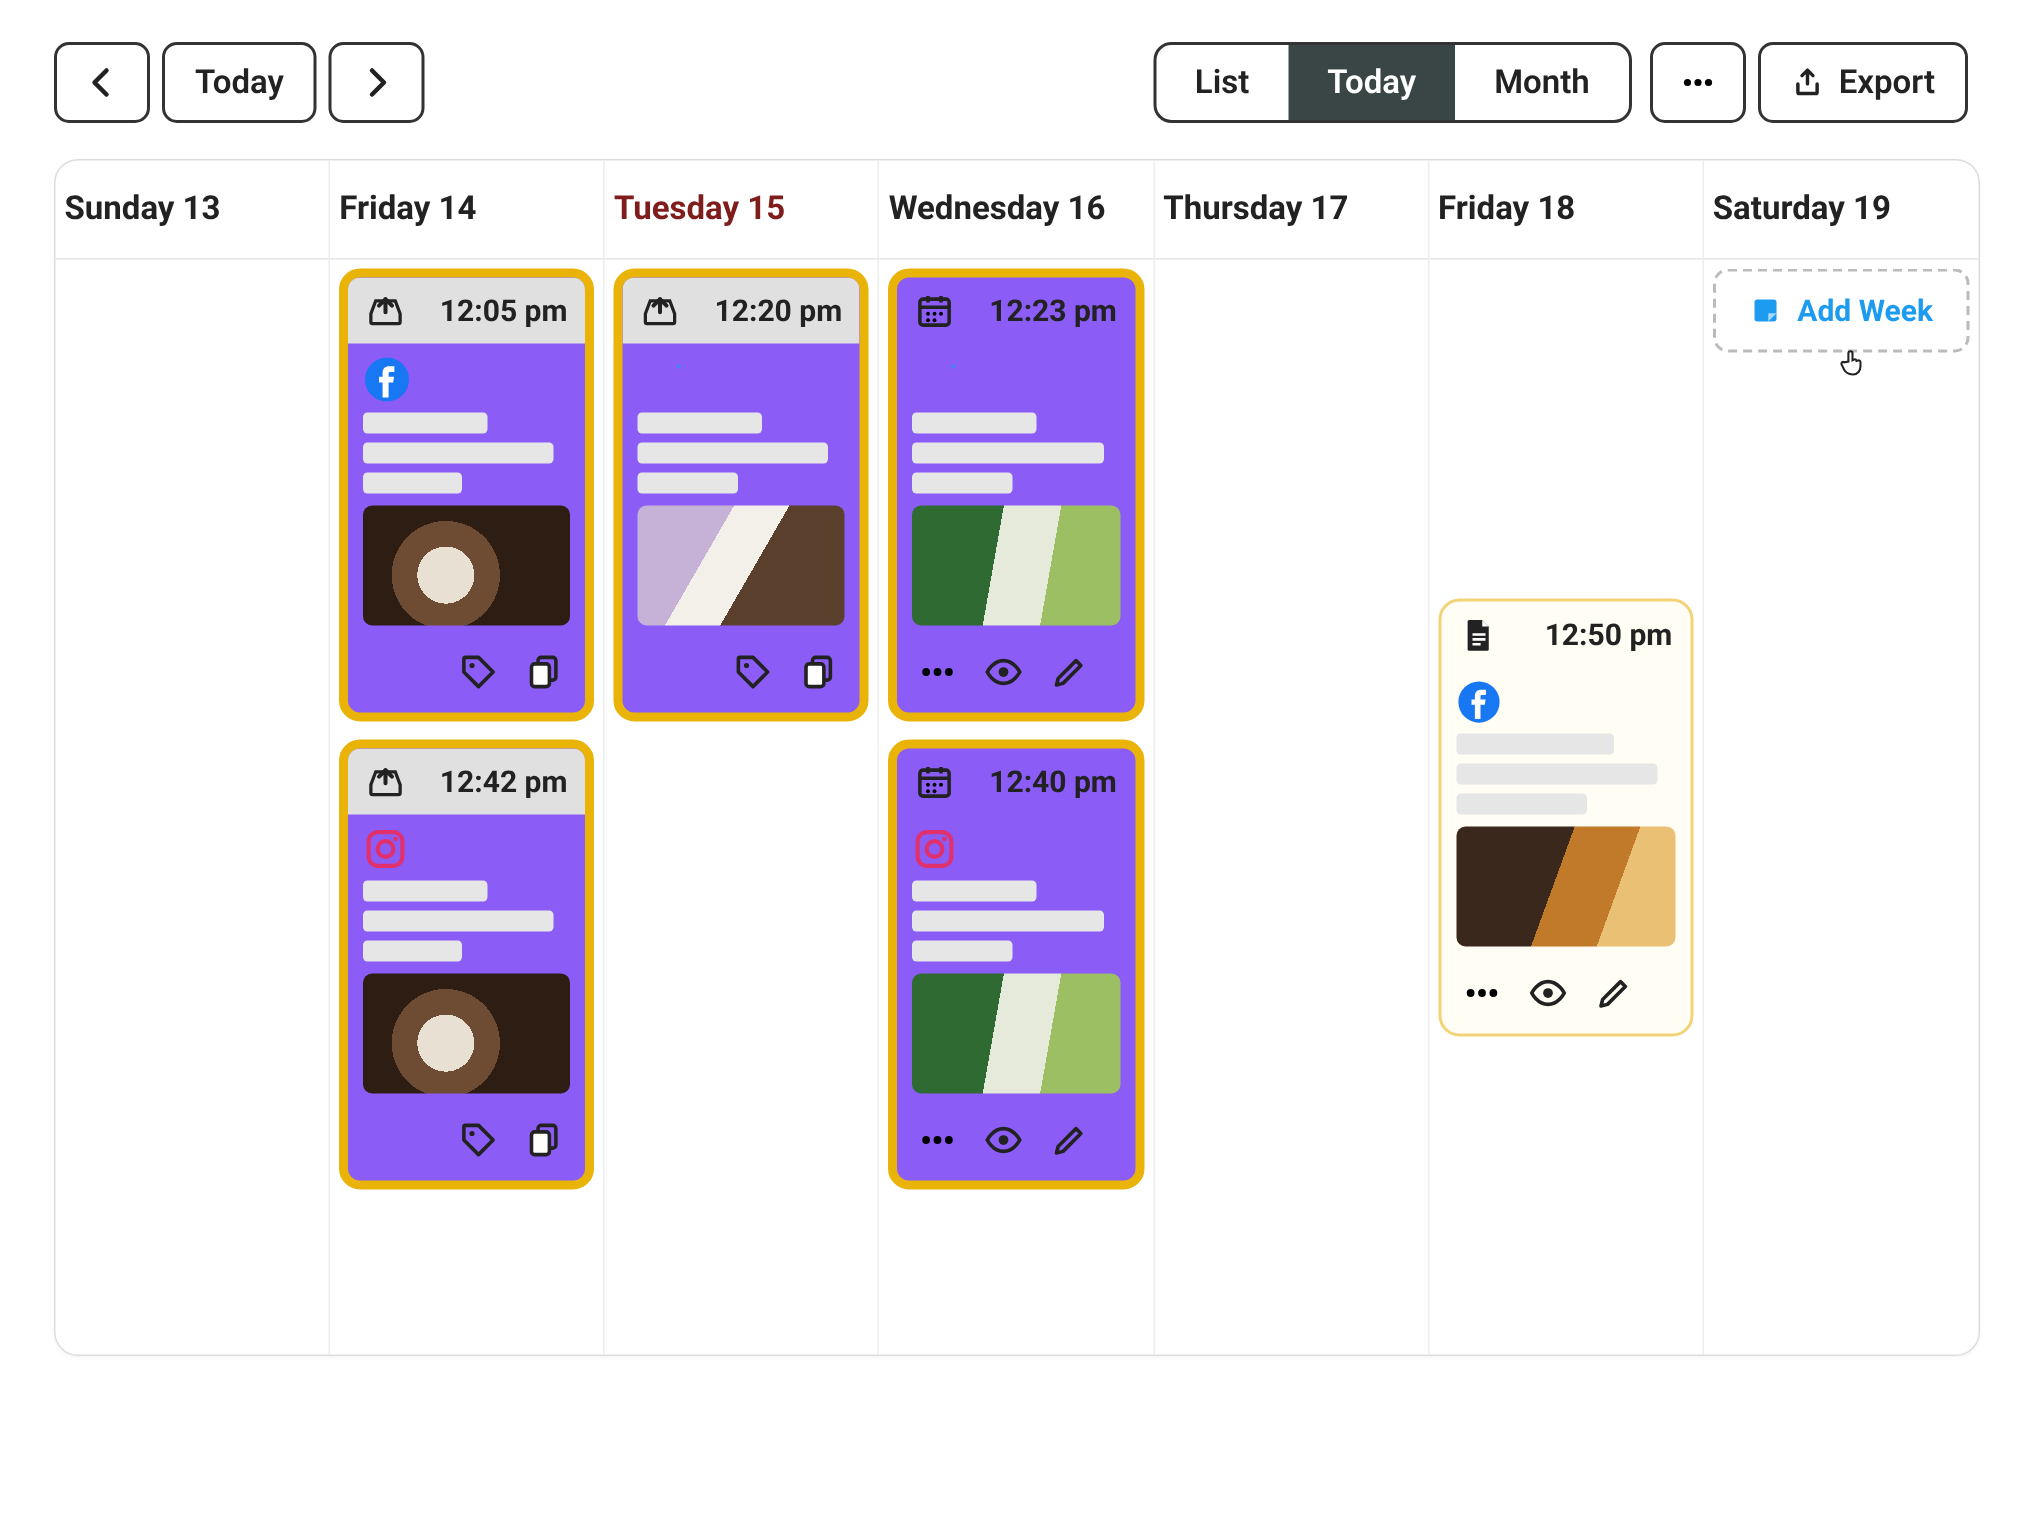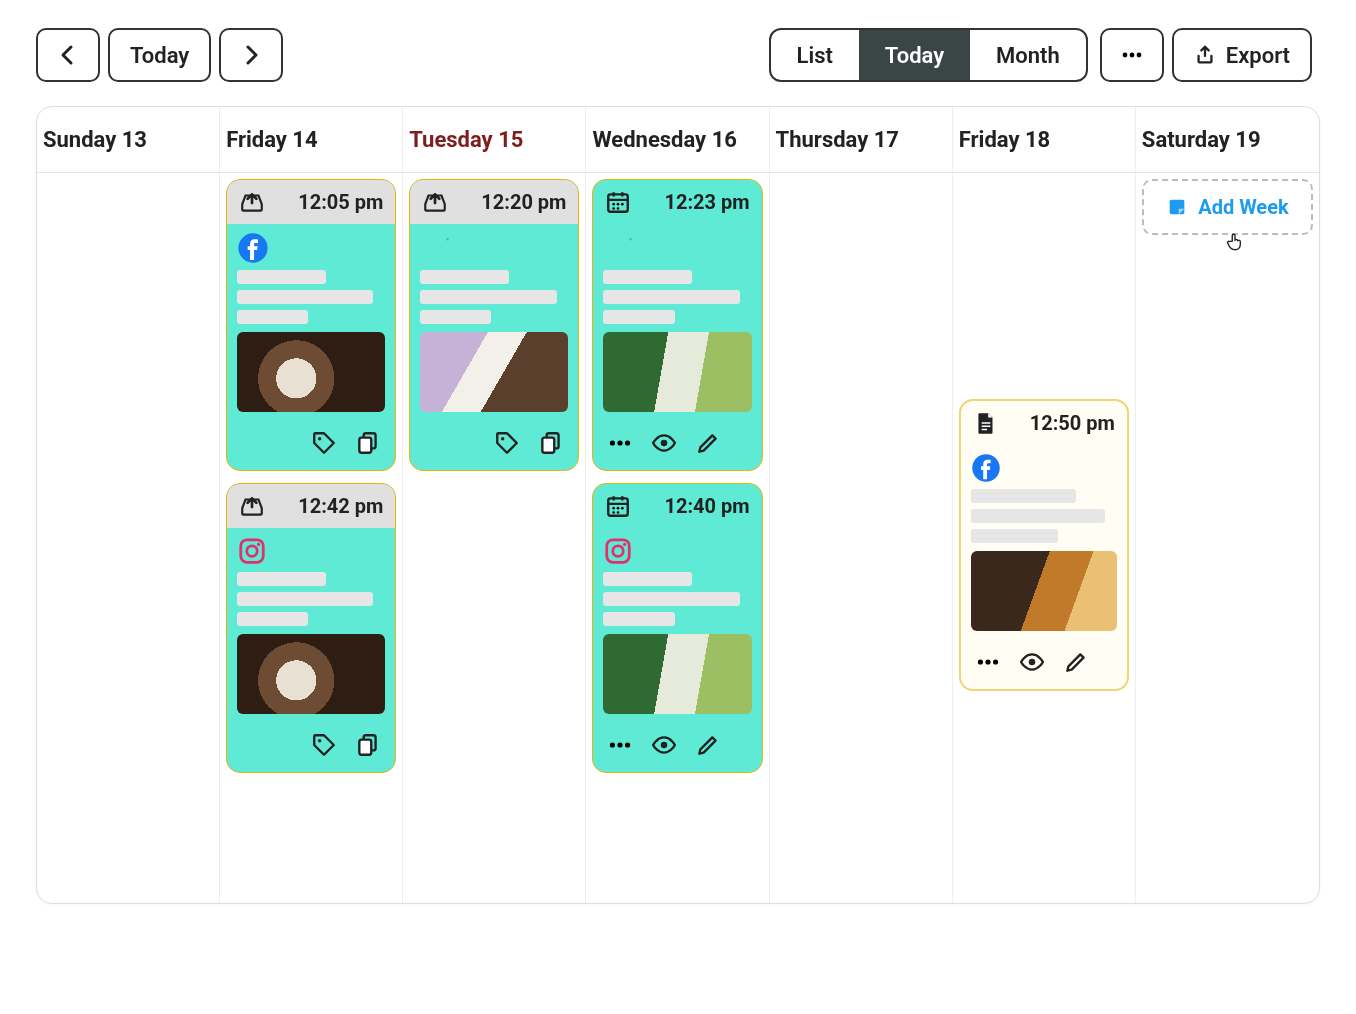--- a/index.html
+++ b/index.html
@@ -12,21 +12,21 @@
   .seg-item { padding:0 26px; display:flex; align-items:center; font-size:22px; font-weight:600; cursor:pointer; }
   .seg-item.active { background:#3a4646; color:#fff; }
 
   .calendar { margin:8px 36px 36px; border:1px solid #ddd; border-radius:16px; overflow:hidden; box-shadow:0 1px 3px rgba(0,0,0,0.04); }
   .daygrid { display:grid; grid-template-columns:repeat(7,1fr); }
   .dayhead { text-align:left; font-size:22px; font-weight:700; padding:20px 6px; border-bottom:1px solid #e5e5e5; border-right:1px solid #eee; }
   .dayhead.today { color:#7f1d1d; }
   .daycol { border-right:1px solid #eee; min-height:730px; padding:6px; }
   .daycol:last-child, .dayhead:last-child { border-right:none; }
 
-  .card { border:1px solid #eab308; border-radius:14px; margin-bottom:12px; background:#5eead4; overflow:hidden; }
+  .card { border:6px solid #eab308; border-radius:14px; margin-bottom:12px; background:#8b5cf6; overflow:hidden; }
   .card.draft { border:2px solid #f2d477; background:#fffdf4; }
   .card-head { display:flex; align-items:center; padding:9px 12px; background:#e0e0e0; }
   .card.scheduled .card-head, .card.draft .card-head { background:transparent; }
   .card-head .headicon { width:26px; height:26px; }
   .card-head .time { flex:1; text-align:right; font-size:20px; font-weight:700; }
   .card-body { padding:8px 10px 10px; }
   .skel { background:#e6e6e6; border-radius:3px; height:14px; margin:6px 0; }
   .skel.w60{width:60%} .skel.w90{width:92%} .skel.w50{width:48%} .skel.w70{width:72%}
   .thumb { width:100%; height:80px; border-radius:6px; background:#888; margin-top:8px; background-size:cover; background-position:center; }
   .card-foot { display:flex; justify-content:flex-end; gap:18px; padding:8px 14px 14px; }

